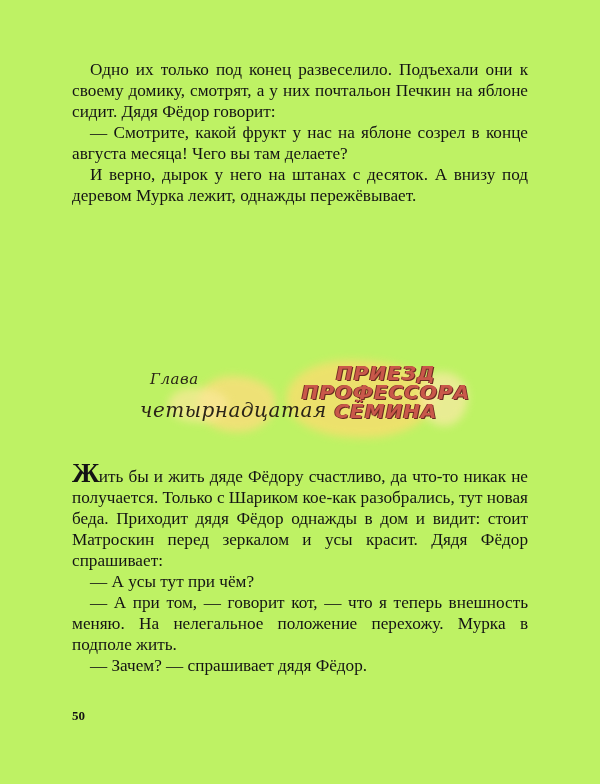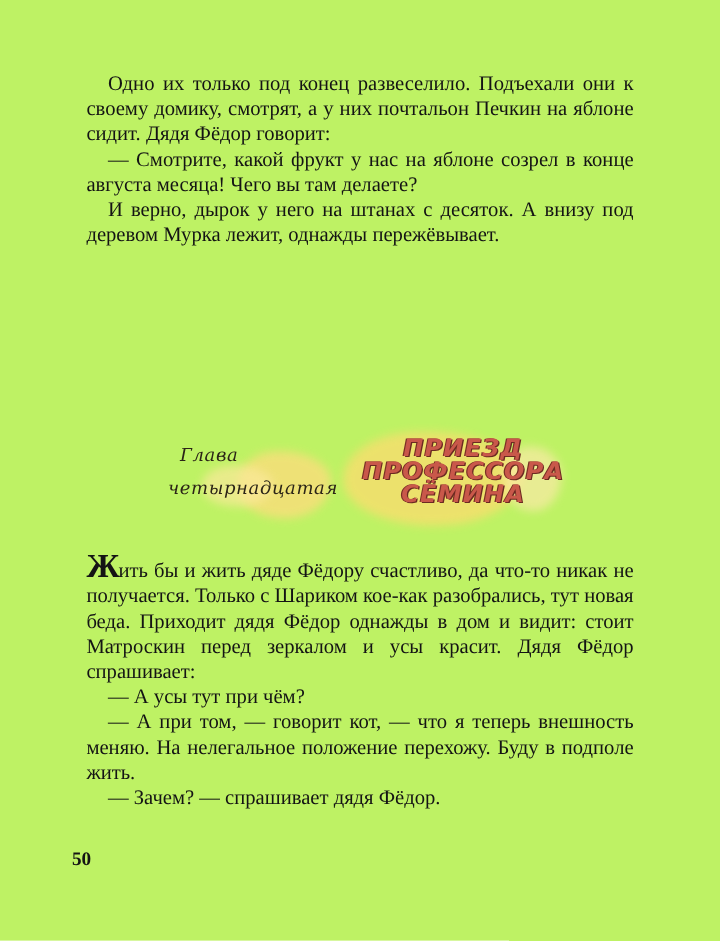--- a/index.html
+++ b/index.html
@@ -34,32 +34,32 @@
     .wash1 { left: 198px; top: 36px; width: 78px; height: 56px; background: #f7df7a; opacity: 0.85; }
     .wash2 { left: 168px; top: 48px; width: 60px; height: 34px; background: #fbe99b; opacity: 0.7; }
     .wash3 { left: 286px; top: 20px; width: 150px; height: 78px; background: #f8de6e; opacity: 0.8; }
     .wash4 { left: 420px; top: 32px; width: 48px; height: 54px; background: #fbeaa7; opacity: 0.7; }
     .script {
       position: absolute;
       font-family: "DejaVu Serif", serif; font-style: italic;
       color: #2b2417; letter-spacing: 0.5px;
     }
     .script.l1 { left: 150px; top: 30px; font-size: 15px; }
-    .script.l2 { left: 140px; top: 58px; font-size: 15px; }
+    .script.l2 { left: 140px; top: 58px; font-size: 20px; }
     .title-art {
       position: absolute; left: 296px; top: 24px; width: 180px;
       font-family: "DejaVu Sans", sans-serif; font-weight: bold; font-style: italic;
       color: #c9584a; text-align: center; line-height: 19px;
       text-shadow: 1px 1px 0 #6b2a22, -1px 0 0 #7a3026;
       letter-spacing: 1px;
     }
     .title-art div { font-size: 20px; }
     .page-number {
-      position: absolute; left: 60px; top: 708px;
-      font-family: "Liberation Serif", serif; font-weight: bold; font-size: 16px;
+      position: absolute; left: 72px; top: 708px;
+      font-family: "Liberation Serif", serif; font-weight: bold; font-size: 13px;
       color: #141414;
     }
   </style>
 </head>
 <body>
 
 <div class="page">
 
   <div class="text-block" id="block1">
     <p>Одно их только под конец развеселило. Подъехали они к своему домику, смотрят, а у них почтальон Печкин на яблоне сидит. Дядя Фёдор говорит:</p>
@@ -77,18 +77,18 @@
     <div class="title-art">
       <div>ПРИЕЗД</div>
       <div>ПРОФЕССОРА</div>
       <div>СЁМИНА</div>
     </div>
   </div>
 
   <div class="text-block" id="block2">
     <p class="noindent"><span class="dropcap">Ж</span><span>ить бы и жить дяде Фёдору счастливо, да что-то никак не получается. Только с Шариком кое-как разобрались, тут новая беда. Приходит дядя Фёдор однажды в дом и видит: стоит Матроскин перед зеркалом и усы красит. Дядя Фёдор спрашивает:</span></p>
     <p>— А усы тут при чём?</p>
-    <p>— А при том, — говорит кот, — что я теперь внешность меняю. На нелегальное положение перехожу. Буду в подполе жить.</p>
+    <p>— А при том, — говорит кот, — что я теперь внешность меняю. На нелегальное положение перехожу. Мурка в подполе жить.</p>
     <p>— Зачем? — спрашивает дядя Фёдор.</p>
   </div>
 
   <div class="page-number">50</div>
 </div>
 
 </body></html>

